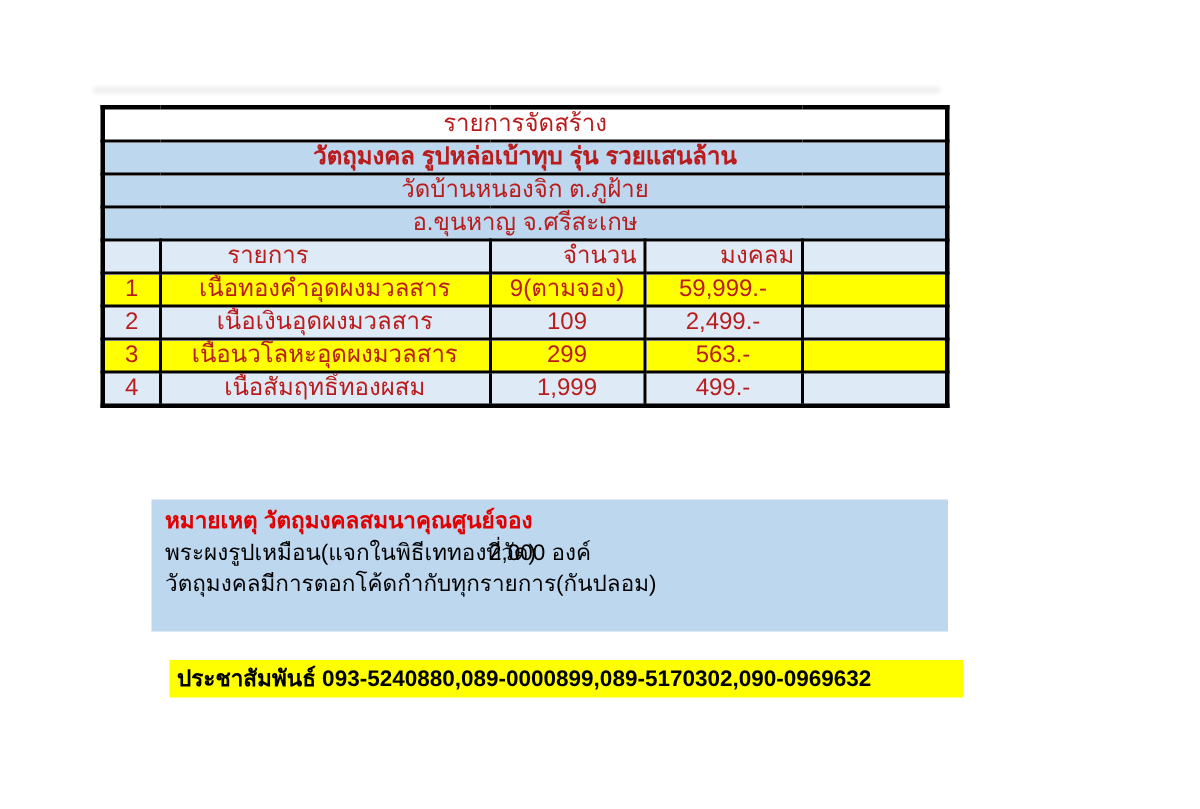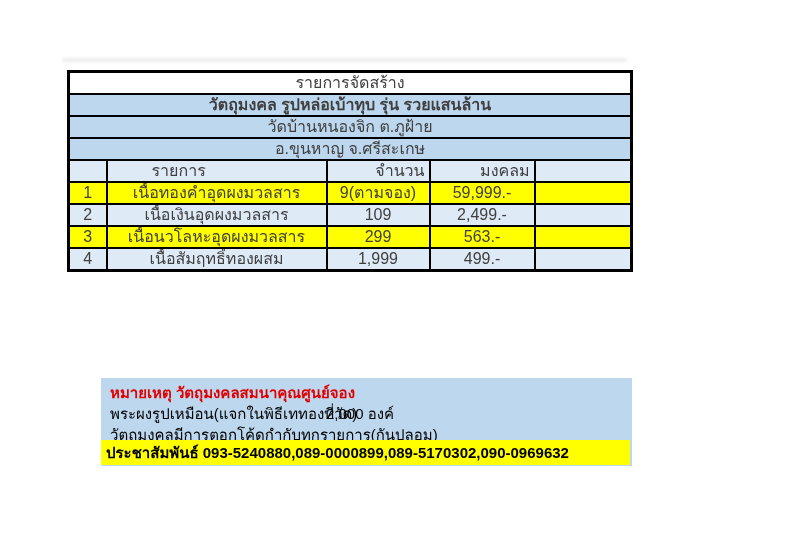--- a/index.html
+++ b/index.html
@@ -19,47 +19,47 @@
     position:absolute;left:67px;top:70px;
     border-collapse:collapse;table-layout:fixed;
     width:563px;
     border:3px solid #000;
   }
   table.main td{
     border:2px solid #000;
     padding:0 4px;
     height:19px;
     font-size:16px;line-height:1.25;
-    color:#404040;text-align:center;vertical-align:middle;
+    color:#b91c1c;text-align:center;vertical-align:middle;
     overflow:hidden;white-space:nowrap;
   }
   td.row-title{height:22px;font-size:19px;background:#ffffff;}
   td.row-subtitle{background:#bdd7ee;color:#e00000;font-weight:bold;font-size:17px;}
   td.row-monk{background:#ffff00;color:#e00000;font-weight:bold;font-size:17px;}
   td.row-temple,td.row-district{background:#bdd7ee;font-size:17px;}
   tr.hdr td{background:#deeaf6;text-align:left;padding-left:44px;}
   tr.hdr td.c-no,tr.hdr td.c-extra{padding:0;}
   tr.hdr td.c-qty,tr.hdr td.c-price{text-align:right;}
   tr.body-yellow td{background:#ffff00;}
   tr.body-blue td{background:#deeaf6;}
   td.c-item{text-align:left;padding-left:6px;}
   .notes{
     position:absolute;left:101px;top:333px;width:531px;height:88px;
     background:#bdd7ee;
     padding:5px 0 0 9px;box-sizing:border-box;
-    font-size:15px;color:#000;margin-top:45px;
+    font-size:15px;color:#000;
   }
   .notes .heading{
     color:#e00000;font-weight:bold;line-height:20px;white-space:nowrap;
   }
   .notes .note-grid{display:grid;grid-template-columns:212px auto;column-gap:4px;}
   .notes .note-grid div{line-height:21px;white-space:nowrap;}
   .notes .footer-line{line-height:21px;white-space:nowrap;}
   .promo{
-    position:absolute;left:101px;top:440px;width:529px;height:25px;
+    position:absolute;left:113px;top:440px;width:529px;height:25px;
     background:#ffff00;
     font-size:15px;font-weight:bold;color:#000;
     line-height:25px;padding-left:5px;box-sizing:border-box;
     white-space:nowrap;
   }
 </style>
 </head>
 <body>
 
 <div class="page">

